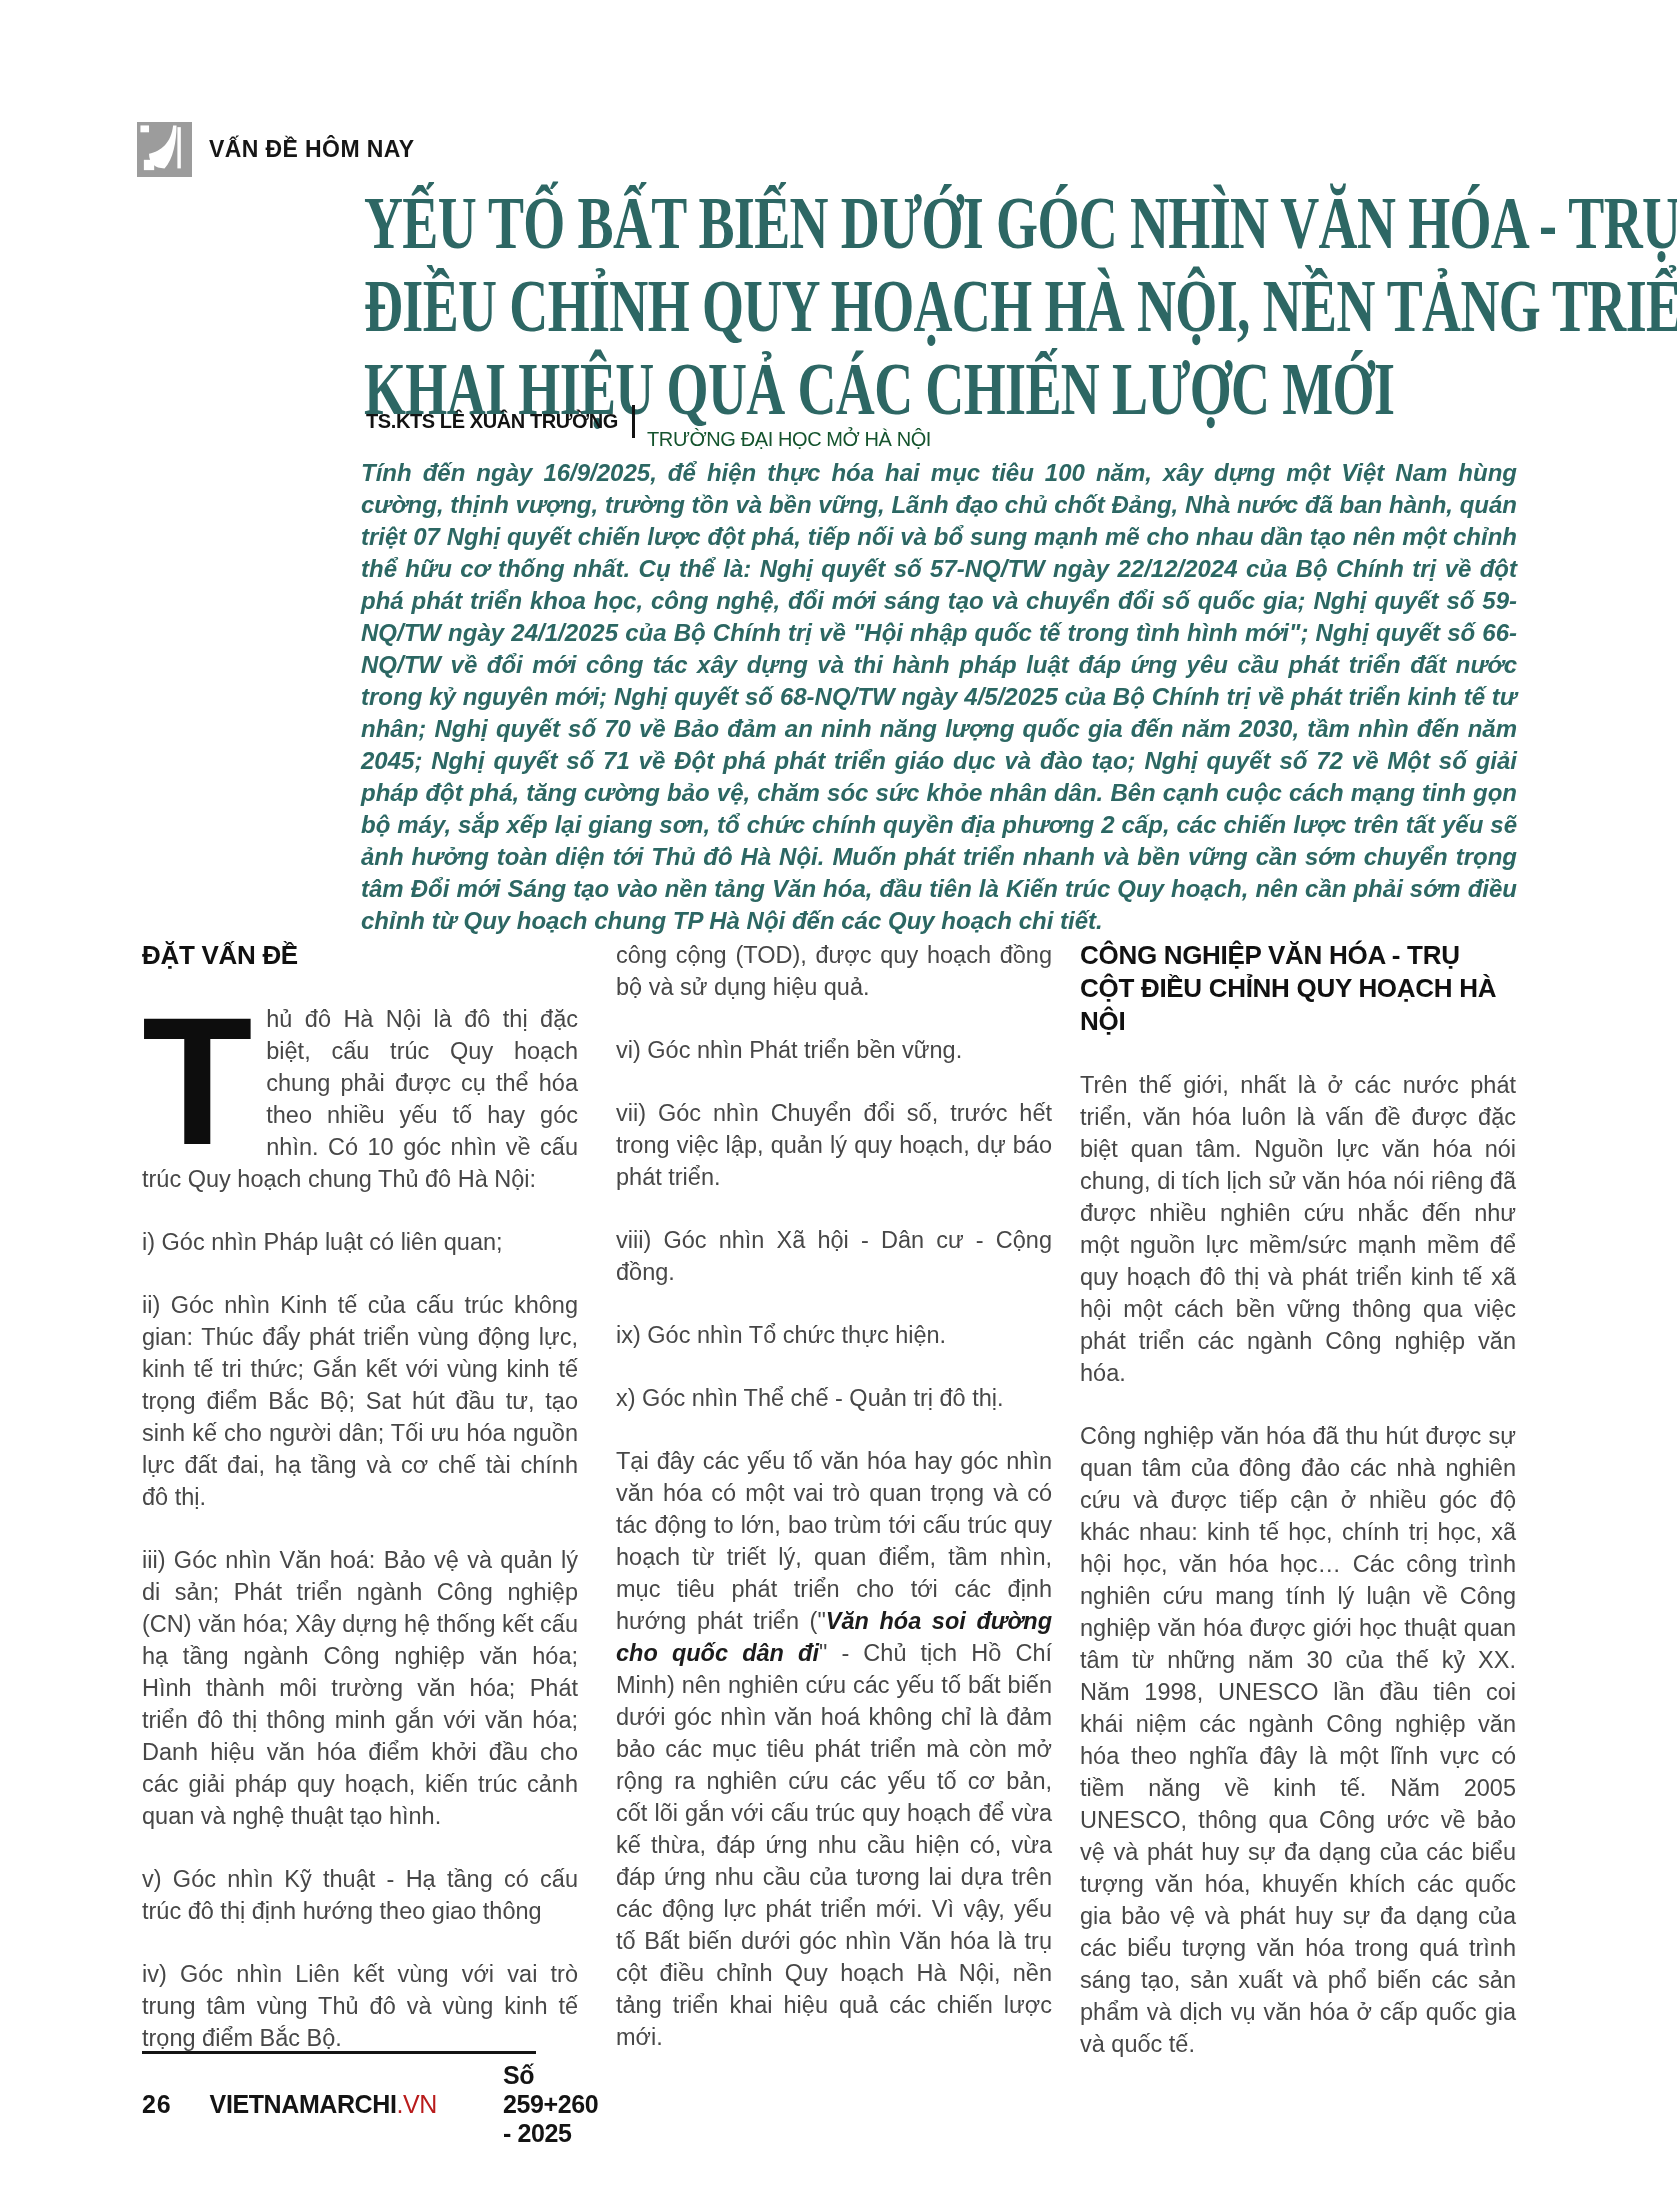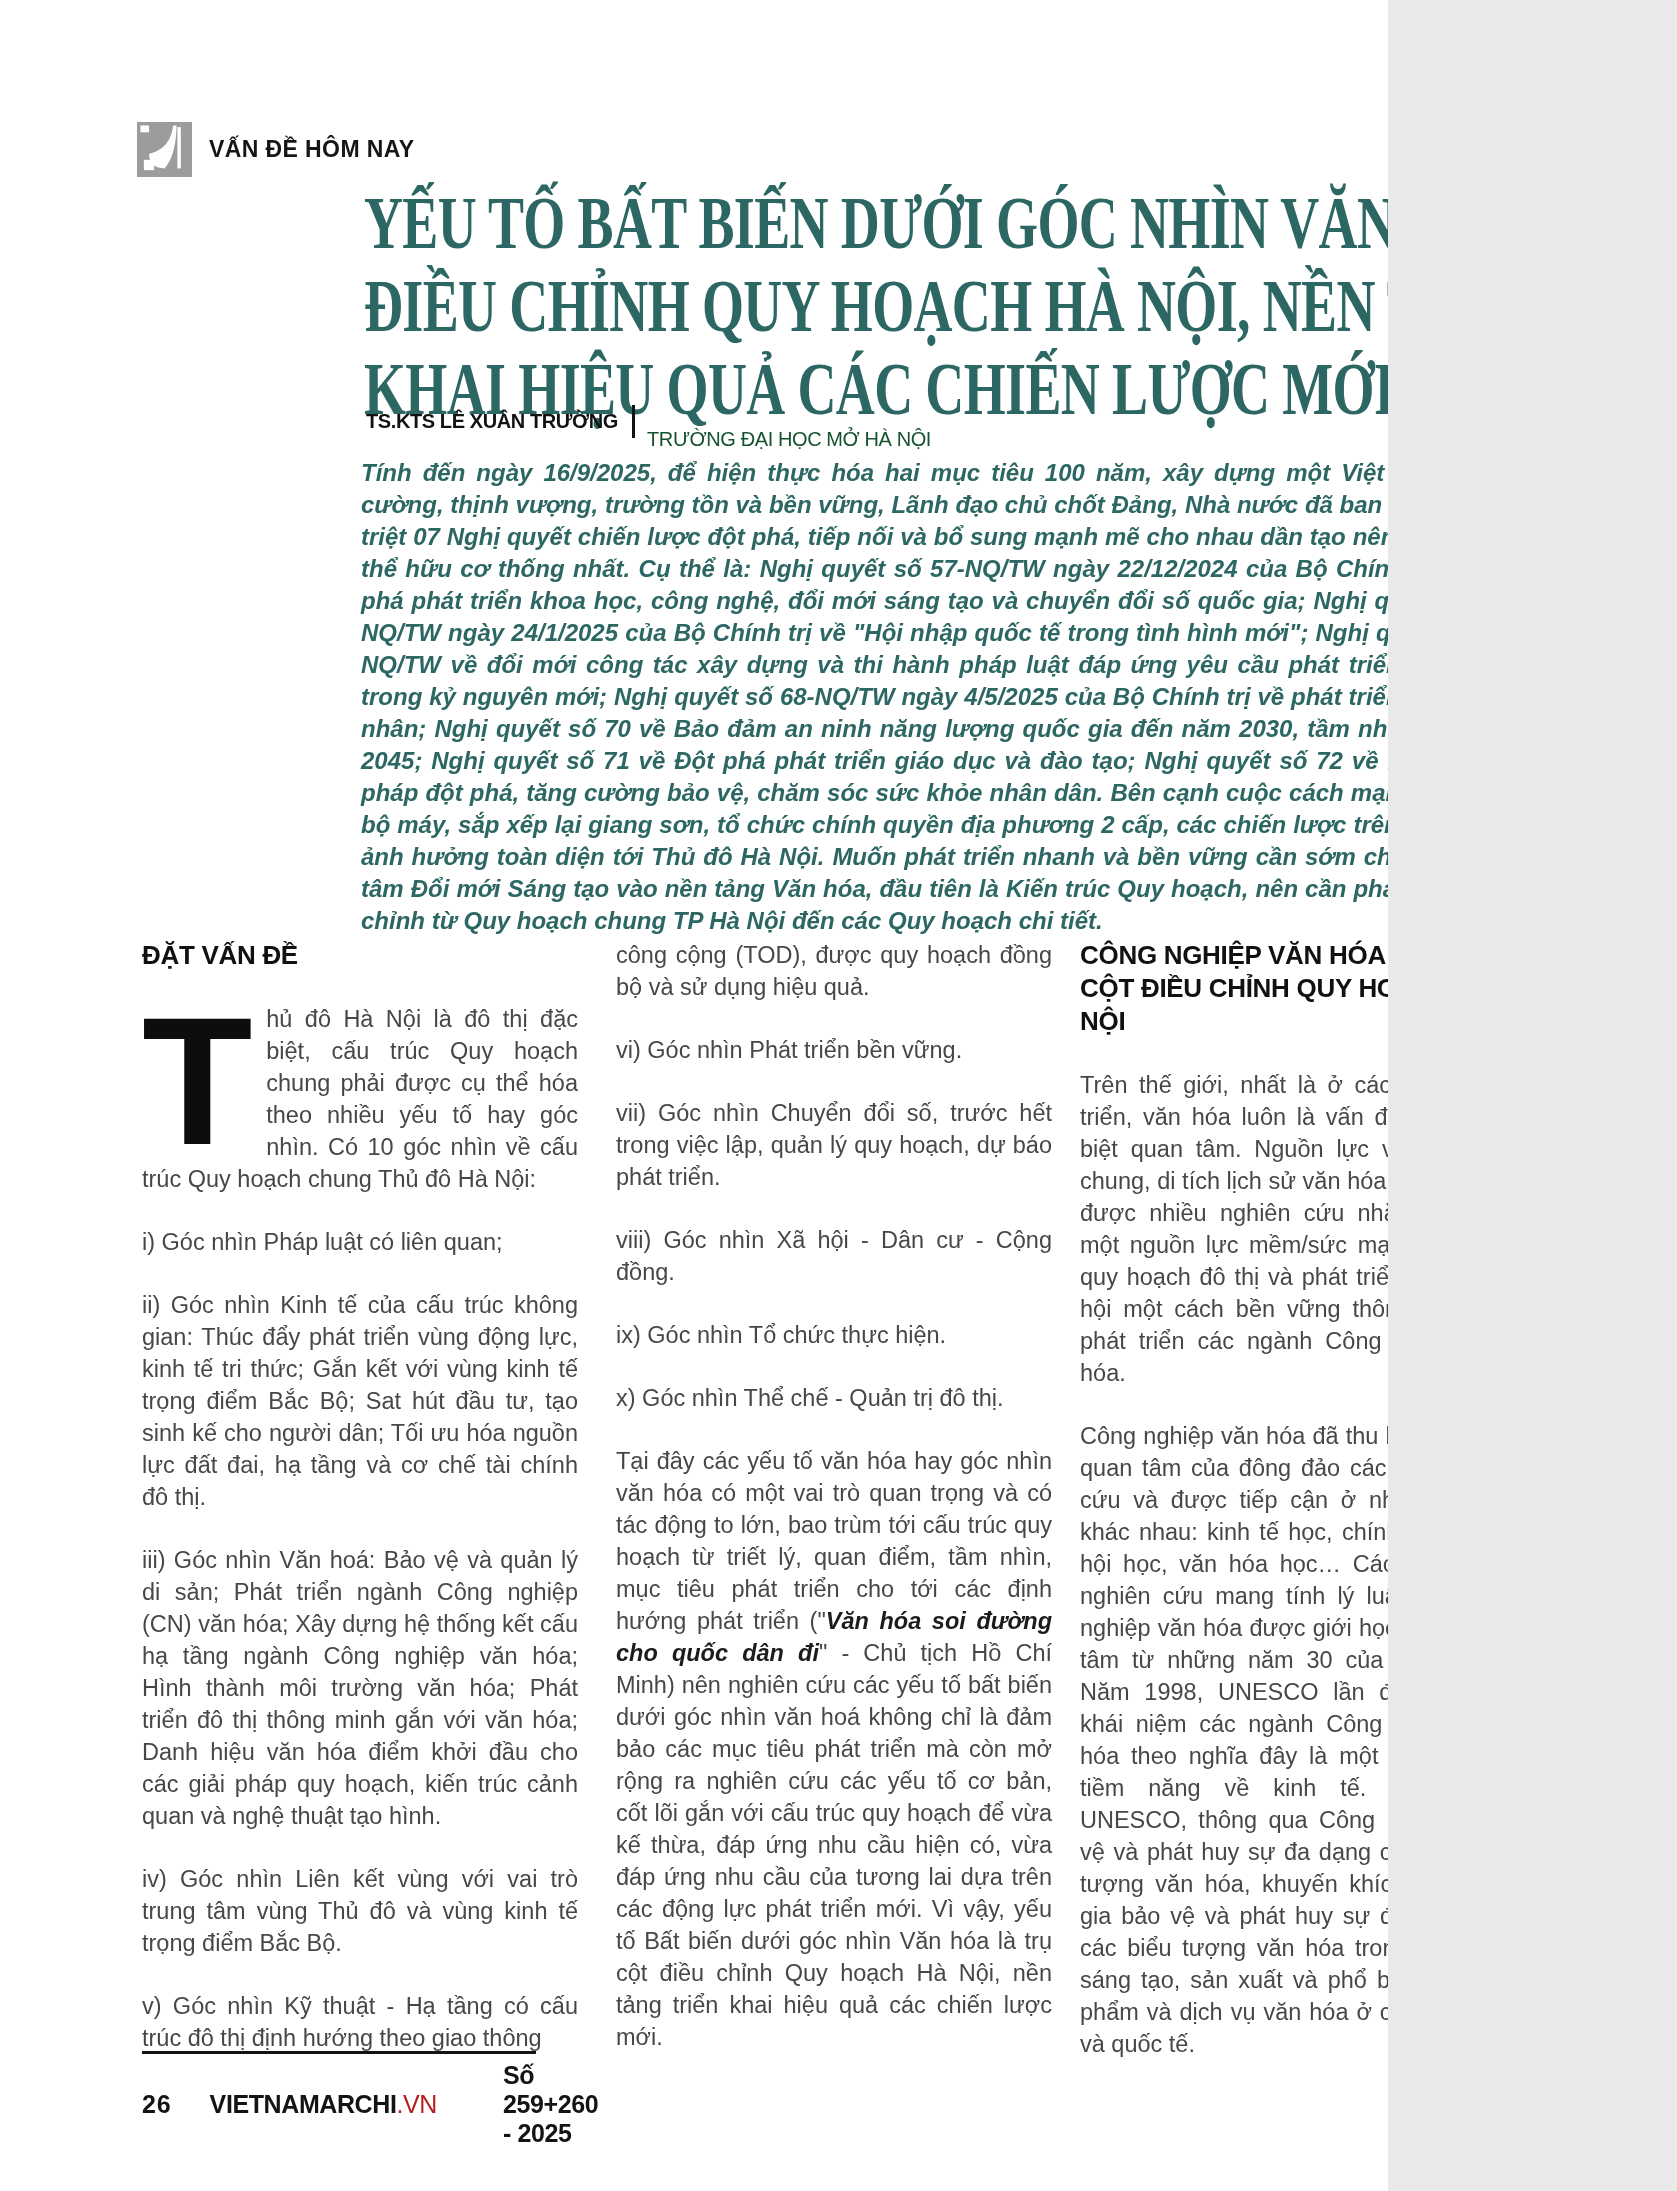--- a/index.html
+++ b/index.html
@@ -1,18 +1,18 @@
 <!DOCTYPE html>
 <html lang="vi" style="font-size:13.7px"><head>
 <meta charset="utf-8">
 <style>
   html,body{margin:0;padding:0;background:#e9e9e9;}
   .page{
     position:relative;
-    width:1388px;height:2192px;
+    width:1677px;height:2192px;
     background:#ffffff;
     font-family:"Liberation Sans", sans-serif;
     color:#454545;
     overflow:hidden;
     text-decoration:underline;
   }
   
   .kicker{position:absolute;left:137px;top:122px;display:flex;align-items:center;gap:17px;}
   .kicker .logo{width:55px;height:55px;display:block;}
   .kicker .label{font-size:23px;font-weight:700;color:#161616;letter-spacing:0.4px;}
@@ -104,22 +104,22 @@
   </div>
 
   <div class="abstract">Tính đến ngày 16/9/2025, để hiện thực hóa hai mục tiêu 100 năm, xây dựng một Việt Nam hùng cường, thịnh vượng, trường tồn và bền vững, Lãnh đạo chủ chốt Đảng, Nhà nước đã ban hành, quán triệt 07 Nghị quyết chiến lược đột phá, tiếp nối và bổ sung mạnh mẽ cho nhau dần tạo nên một chỉnh thể hữu cơ thống nhất. Cụ thể là: Nghị quyết số 57-NQ/TW ngày 22/12/2024 của Bộ Chính trị về đột phá phát triển khoa học, công nghệ, đổi mới sáng tạo và chuyển đổi số quốc gia; Nghị quyết số 59-NQ/TW ngày 24/1/2025 của Bộ Chính trị về "Hội nhập quốc tế trong tình hình mới"; Nghị quyết số 66-NQ/TW về đổi mới công tác xây dựng và thi hành pháp luật đáp ứng yêu cầu phát triển đất nước trong kỷ nguyên mới; Nghị quyết số 68-NQ/TW ngày 4/5/2025 của Bộ Chính trị về phát triển kinh tế tư nhân; Nghị quyết số 70 về Bảo đảm an ninh năng lượng quốc gia đến năm 2030, tầm nhìn đến năm 2045; Nghị quyết số 71 về Đột phá phát triển giáo dục và đào tạo; Nghị quyết số 72 về Một số giải pháp đột phá, tăng cường bảo vệ, chăm sóc sức khỏe nhân dân. Bên cạnh cuộc cách mạng tinh gọn bộ máy, sắp xếp lại giang sơn, tổ chức chính quyền địa phương 2 cấp, các chiến lược trên tất yếu sẽ ảnh hưởng toàn diện tới Thủ đô Hà Nội. Muốn phát triển nhanh và bền vững cần sớm chuyển trọng tâm Đổi mới Sáng tạo vào nền tảng Văn hóa, đầu tiên là Kiến trúc Quy hoạch, nên cần phải sớm điều chỉnh từ Quy hoạch chung TP Hà Nội đến các Quy hoạch chi tiết.</div>
 
   <div class="col col1">
     <h3>ĐẶT VẤN ĐỀ</h3>
     <p><span class="dropcap">T</span><span>hủ đô Hà Nội là đô thị đặc biệt, cấu trúc Quy hoạch chung phải được cụ thể hóa theo nhiều yếu tố hay góc nhìn. Có 10 góc nhìn về cấu trúc Quy hoạch chung Thủ đô Hà Nội:</span></p>
     <p>i) Góc nhìn Pháp luật có liên quan;</p>
     <p>ii) Góc nhìn Kinh tế của cấu trúc không gian: Thúc đẩy phát triển vùng động lực, kinh tế tri thức; Gắn kết với vùng kinh tế trọng điểm Bắc Bộ; Sat hút đầu tư, tạo sinh kế cho người dân; Tối ưu hóa nguồn lực đất đai, hạ tầng và cơ chế tài chính đô thị.</p>
     <p>iii) Góc nhìn Văn hoá: Bảo vệ và quản lý di sản; Phát triển ngành Công nghiệp (CN) văn hóa; Xây dựng hệ thống kết cấu hạ tầng ngành Công nghiệp văn hóa; Hình thành môi trường văn hóa; Phát triển đô thị thông minh gắn với văn hóa; Danh hiệu văn hóa điểm khởi đầu cho các giải pháp quy hoạch, kiến trúc cảnh quan và nghệ thuật tạo hình.</p>
+    <p>v) Góc nhìn Kỹ thuật - Hạ tầng có cấu trúc đô thị định hướng theo giao thông</p>
     <p>iv) Góc nhìn Liên kết vùng với vai trò trung tâm vùng Thủ đô và vùng kinh tế trọng điểm Bắc Bộ.</p>
-    <p>v) Góc nhìn Kỹ thuật - Hạ tầng có cấu trúc đô thị định hướng theo giao thông</p>
   </div>
 
   <div class="col col2">
     <p>công cộng (TOD), được quy hoạch đồng bộ và sử dụng hiệu quả.</p>
     <p>vi) Góc nhìn Phát triển bền vững.</p>
     <p>vii) Góc nhìn Chuyển đổi số, trước hết trong việc lập, quản lý quy hoạch, dự báo phát triển.</p>
     <p>viii) Góc nhìn Xã hội - Dân cư - Cộng đồng.</p>
     <p>ix) Góc nhìn Tổ chức thực hiện.</p>
     <p>x) Góc nhìn Thể chế - Quản trị đô thị.</p>
     <p><span>Tại đây các yếu tố văn hóa hay góc nhìn văn hóa có một vai trò quan trọng và có tác động to lớn, bao trùm tới cấu trúc quy hoạch từ triết lý, quan điểm, tầm nhìn, mục tiêu phát triển cho tới các định hướng phát triển ("</span><span class="hl-bold">Văn hóa soi đường cho quốc dân đi</span><span>" - Chủ tịch Hồ Chí Minh) nên nghiên cứu các yếu tố bất biến dưới góc nhìn văn hoá không chỉ là đảm bảo các mục tiêu phát triển mà còn mở rộng ra nghiên cứu các yếu tố cơ bản, cốt lõi gắn với cấu trúc quy hoạch để vừa kế thừa, đáp ứng nhu cầu hiện có, vừa đáp ứng nhu cầu của tương lai dựa trên các động lực phát triển mới. Vì vậy, yếu tố Bất biến dưới góc nhìn Văn hóa là trụ cột điều chỉnh Quy hoạch Hà Nội, nền tảng triển khai hiệu quả các chiến lược mới.</span></p>

